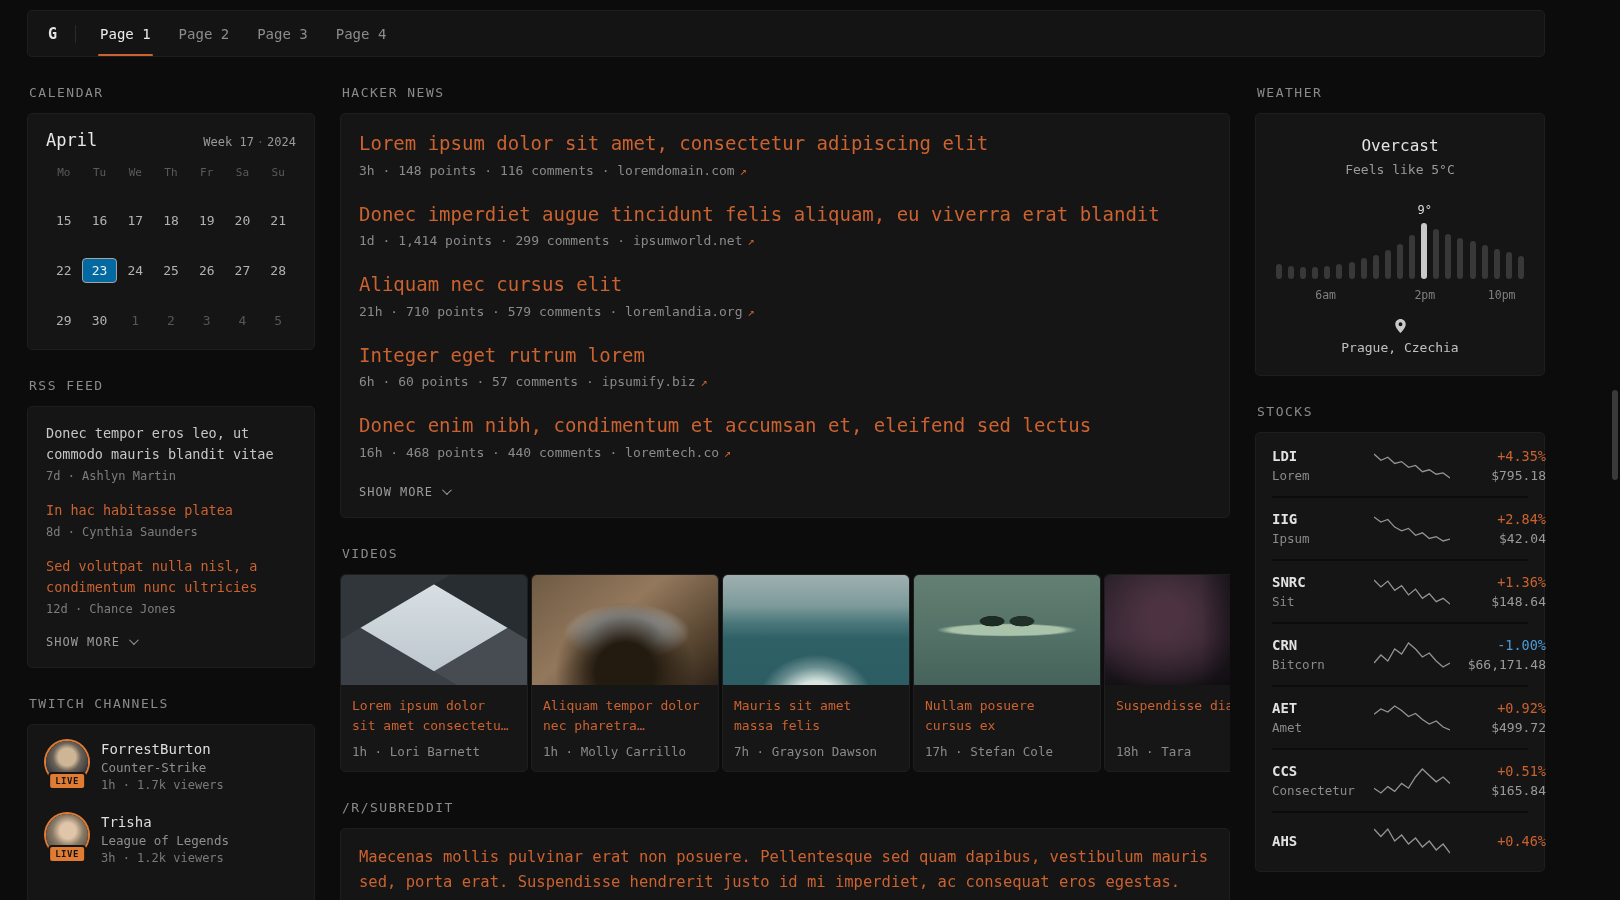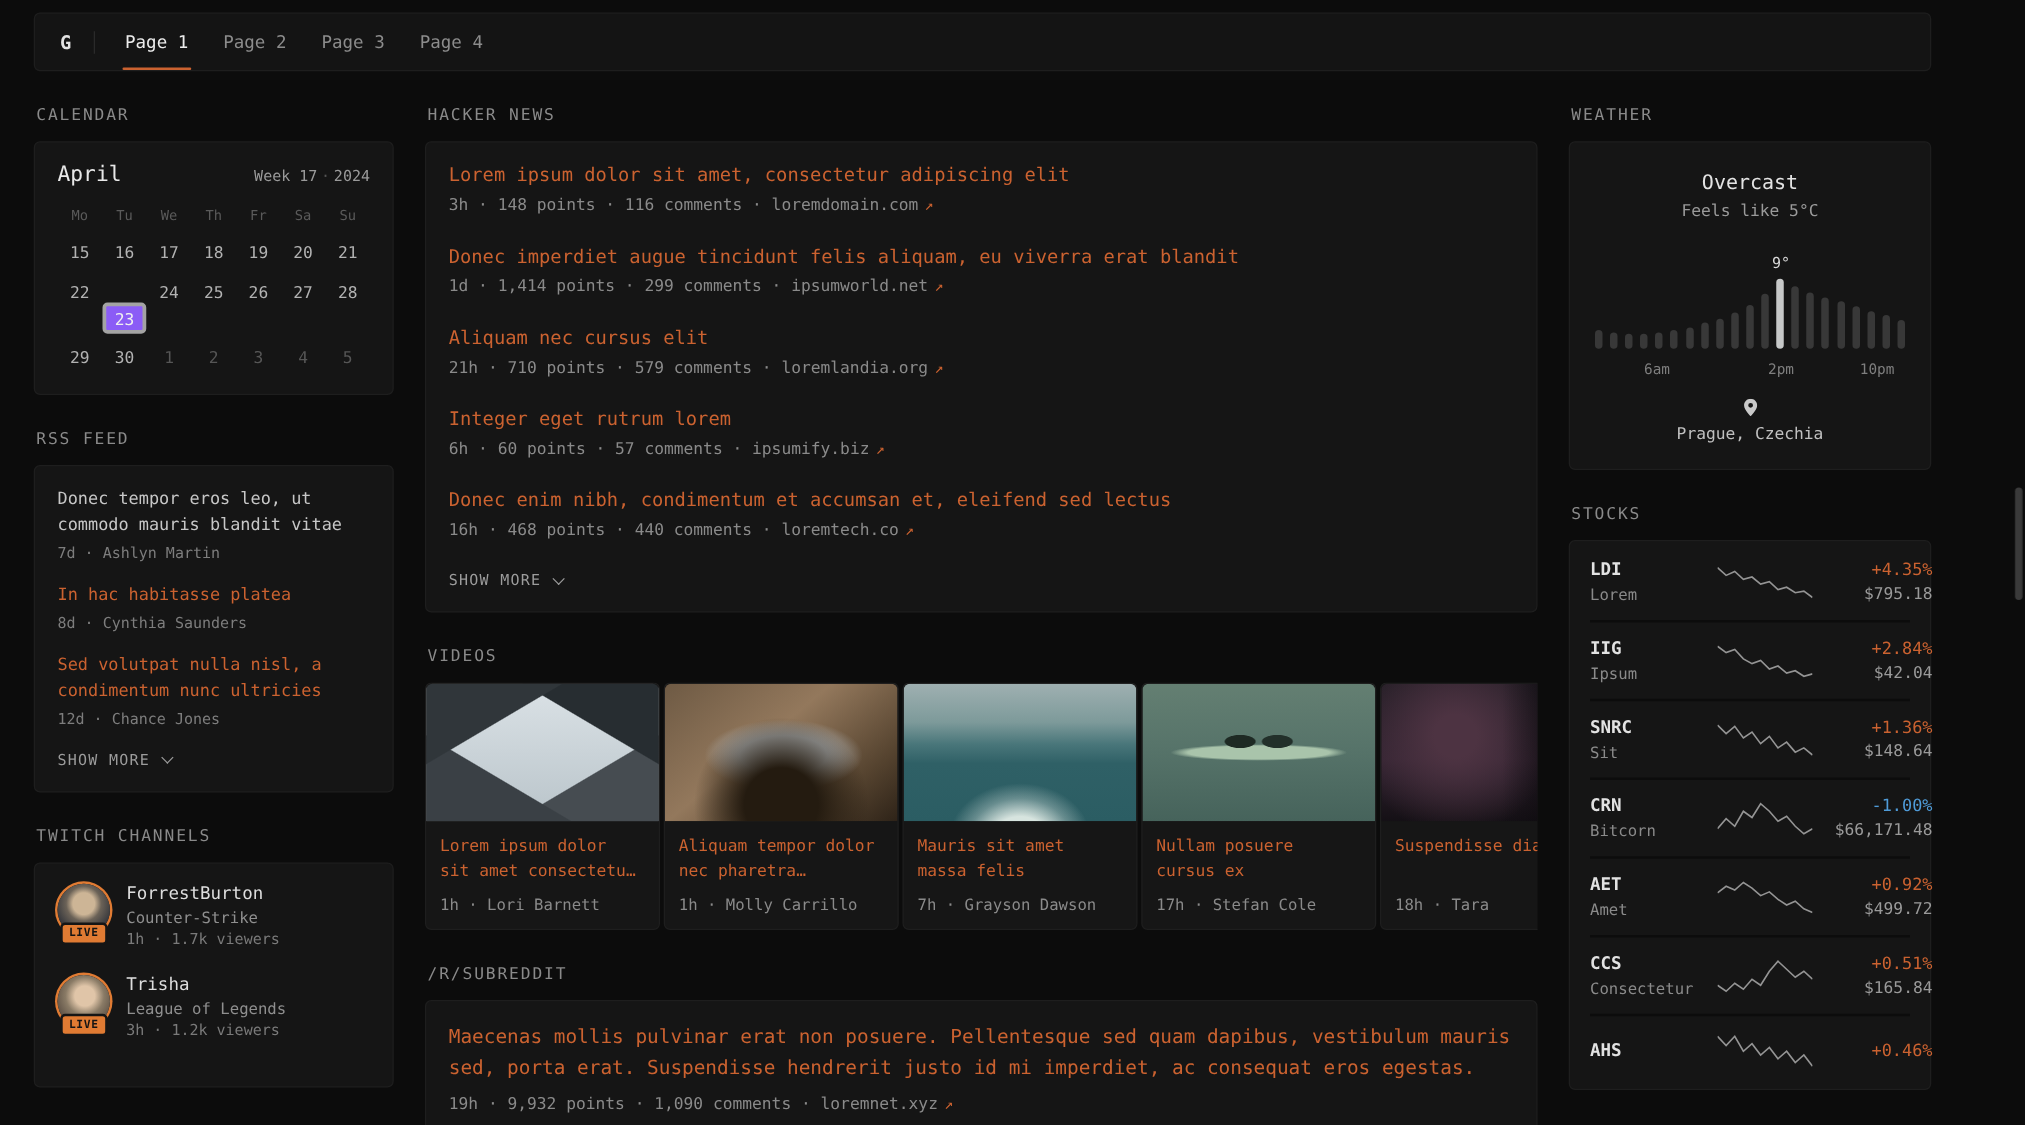--- a/index.html
+++ b/index.html
@@ -46,25 +46,25 @@
   .col-right { width: 290px; flex: none; }
   .sec-title { font-size: 13px; font-weight: normal; color: #8a8a8a; letter-spacing: 1.5px; margin: 0 0 13px 2px; }
   .sec-gap { margin-top: 28px; }
   .card { background: var(--card); border: 1px solid var(--card-border); border-radius: 5px; padding: 16px 18px; }
 
   
   .cal-head { display: flex; justify-content: space-between; align-items: baseline; margin-bottom: 16px; }
   .cal-month { font-size: 17px; color: #e8e8e8; }
   .cal-meta { font-size: 12px; color: #9a9a9a; }
   .cal-meta .dot { color: #555; padding: 0 3px; }
-  .cal-grid { display: grid; grid-template-columns: repeat(7, 1fr); row-gap: 7px; }
+  .cal-grid { display: grid; grid-template-columns: repeat(7, 1fr); row-gap: 25px; }
   .cal-dow { text-align: center; font-size: 11px; color: #5a5a5a; padding-bottom: 4px; }
   .cal-day { text-align: center; font-size: 13px; color: #b2b2b2; height: 25px; line-height: 25px; border-radius: 4px; }
   .cal-day.muted { color: #565656; }
-  .cal-day.selected { background: #8b5cf6; border: 3px solid #a3a3a3; line-height: 23px; color: #f0f0f0; margin-top: 20px; }
+  .cal-day.selected { background: #0369a1; border: 1px solid #a3a3a3; line-height: 23px; color: #f0f0f0; }
 
   
   .feed-item { margin-bottom: 17px; }
   .feed-title { font-size: 13.5px; line-height: 1.55; color: #c7c7c7; cursor: pointer; }
   .feed-title.hl { color: var(--accent); }
   .feed-meta { margin-top: 4px; font-size: 12px; color: #7d7d7d; }
   .show-more { background: none; border: none; font-family: inherit; font-size: 12px; letter-spacing: 1px; color: #9c9c9c; cursor: pointer; display: flex; align-items: center; padding: 2px 0; }
   .chev { display: inline-block; width: 7px; height: 7px; border-right: 1.5px solid currentColor; border-bottom: 1.5px solid currentColor; transform: rotate(45deg) translateY(-2px); margin-left: 9px; }
 
   
@@ -75,21 +75,21 @@
   .av1 { background: radial-gradient(circle at 50% 38%, #cdb596 0 26%, #6b6257 42%, #32343a 72%); }
   .av2 { background: radial-gradient(circle at 52% 40%, #e0c5a8 0 24%, #8a7b66 46%, #55493f 78%); }
   .av3 { background: radial-gradient(circle at 50% 45%, #ded9d0 0 30%, #a09a8e 62%, #7b756a 100%); }
   .live-badge { position: absolute; left: 50%; bottom: -7px; transform: translateX(-50%); background: var(--badge); color: #141414; font-size: 9px; font-weight: bold; letter-spacing: .5px; padding: 2px 5px; border-radius: 4px; border: 2px solid var(--card); }
   .tw-name { font-size: 14px; color: #dedede; }
   .tw-cat { font-size: 12.5px; color: #8f8f8f; margin-top: 3px; }
   .tw-meta { font-size: 12px; color: #7a7a7a; margin-top: 3px; }
 
   
   .hn-item { margin-bottom: 23px; }
-  .hn-title { font-size: 15px; color: var(--accent); cursor: pointer; line-height: 1.4; }
+  .hn-title { font-size: 19px; color: var(--accent); cursor: pointer; line-height: 1.4; }
   .hn-meta { margin-top: 6px; font-size: 13px; color: #8a8a8a; }
   .hn-domain { color: #8a8a8a; cursor: pointer; }
   .ext-arrow { color: var(--accent); font-size: 12px; margin-left: 5px; }
   .hn-card .show-more { margin-top: 2px; }
   .sub-title { font-size: 15.5px; color: var(--accent); line-height: 1.6; cursor: pointer; margin-bottom: 9px; }
 
   
   .videos-row { display: flex; gap: 3px; overflow: hidden; }
   .video-card { width: 188px; flex: none; background: #161616; border: 1px solid var(--card-border); border-radius: 5px; padding-bottom: 12px; cursor: pointer; }
   .video-thumb { height: 110px; border-radius: 5px 5px 0 0; margin-bottom: 11px; }

